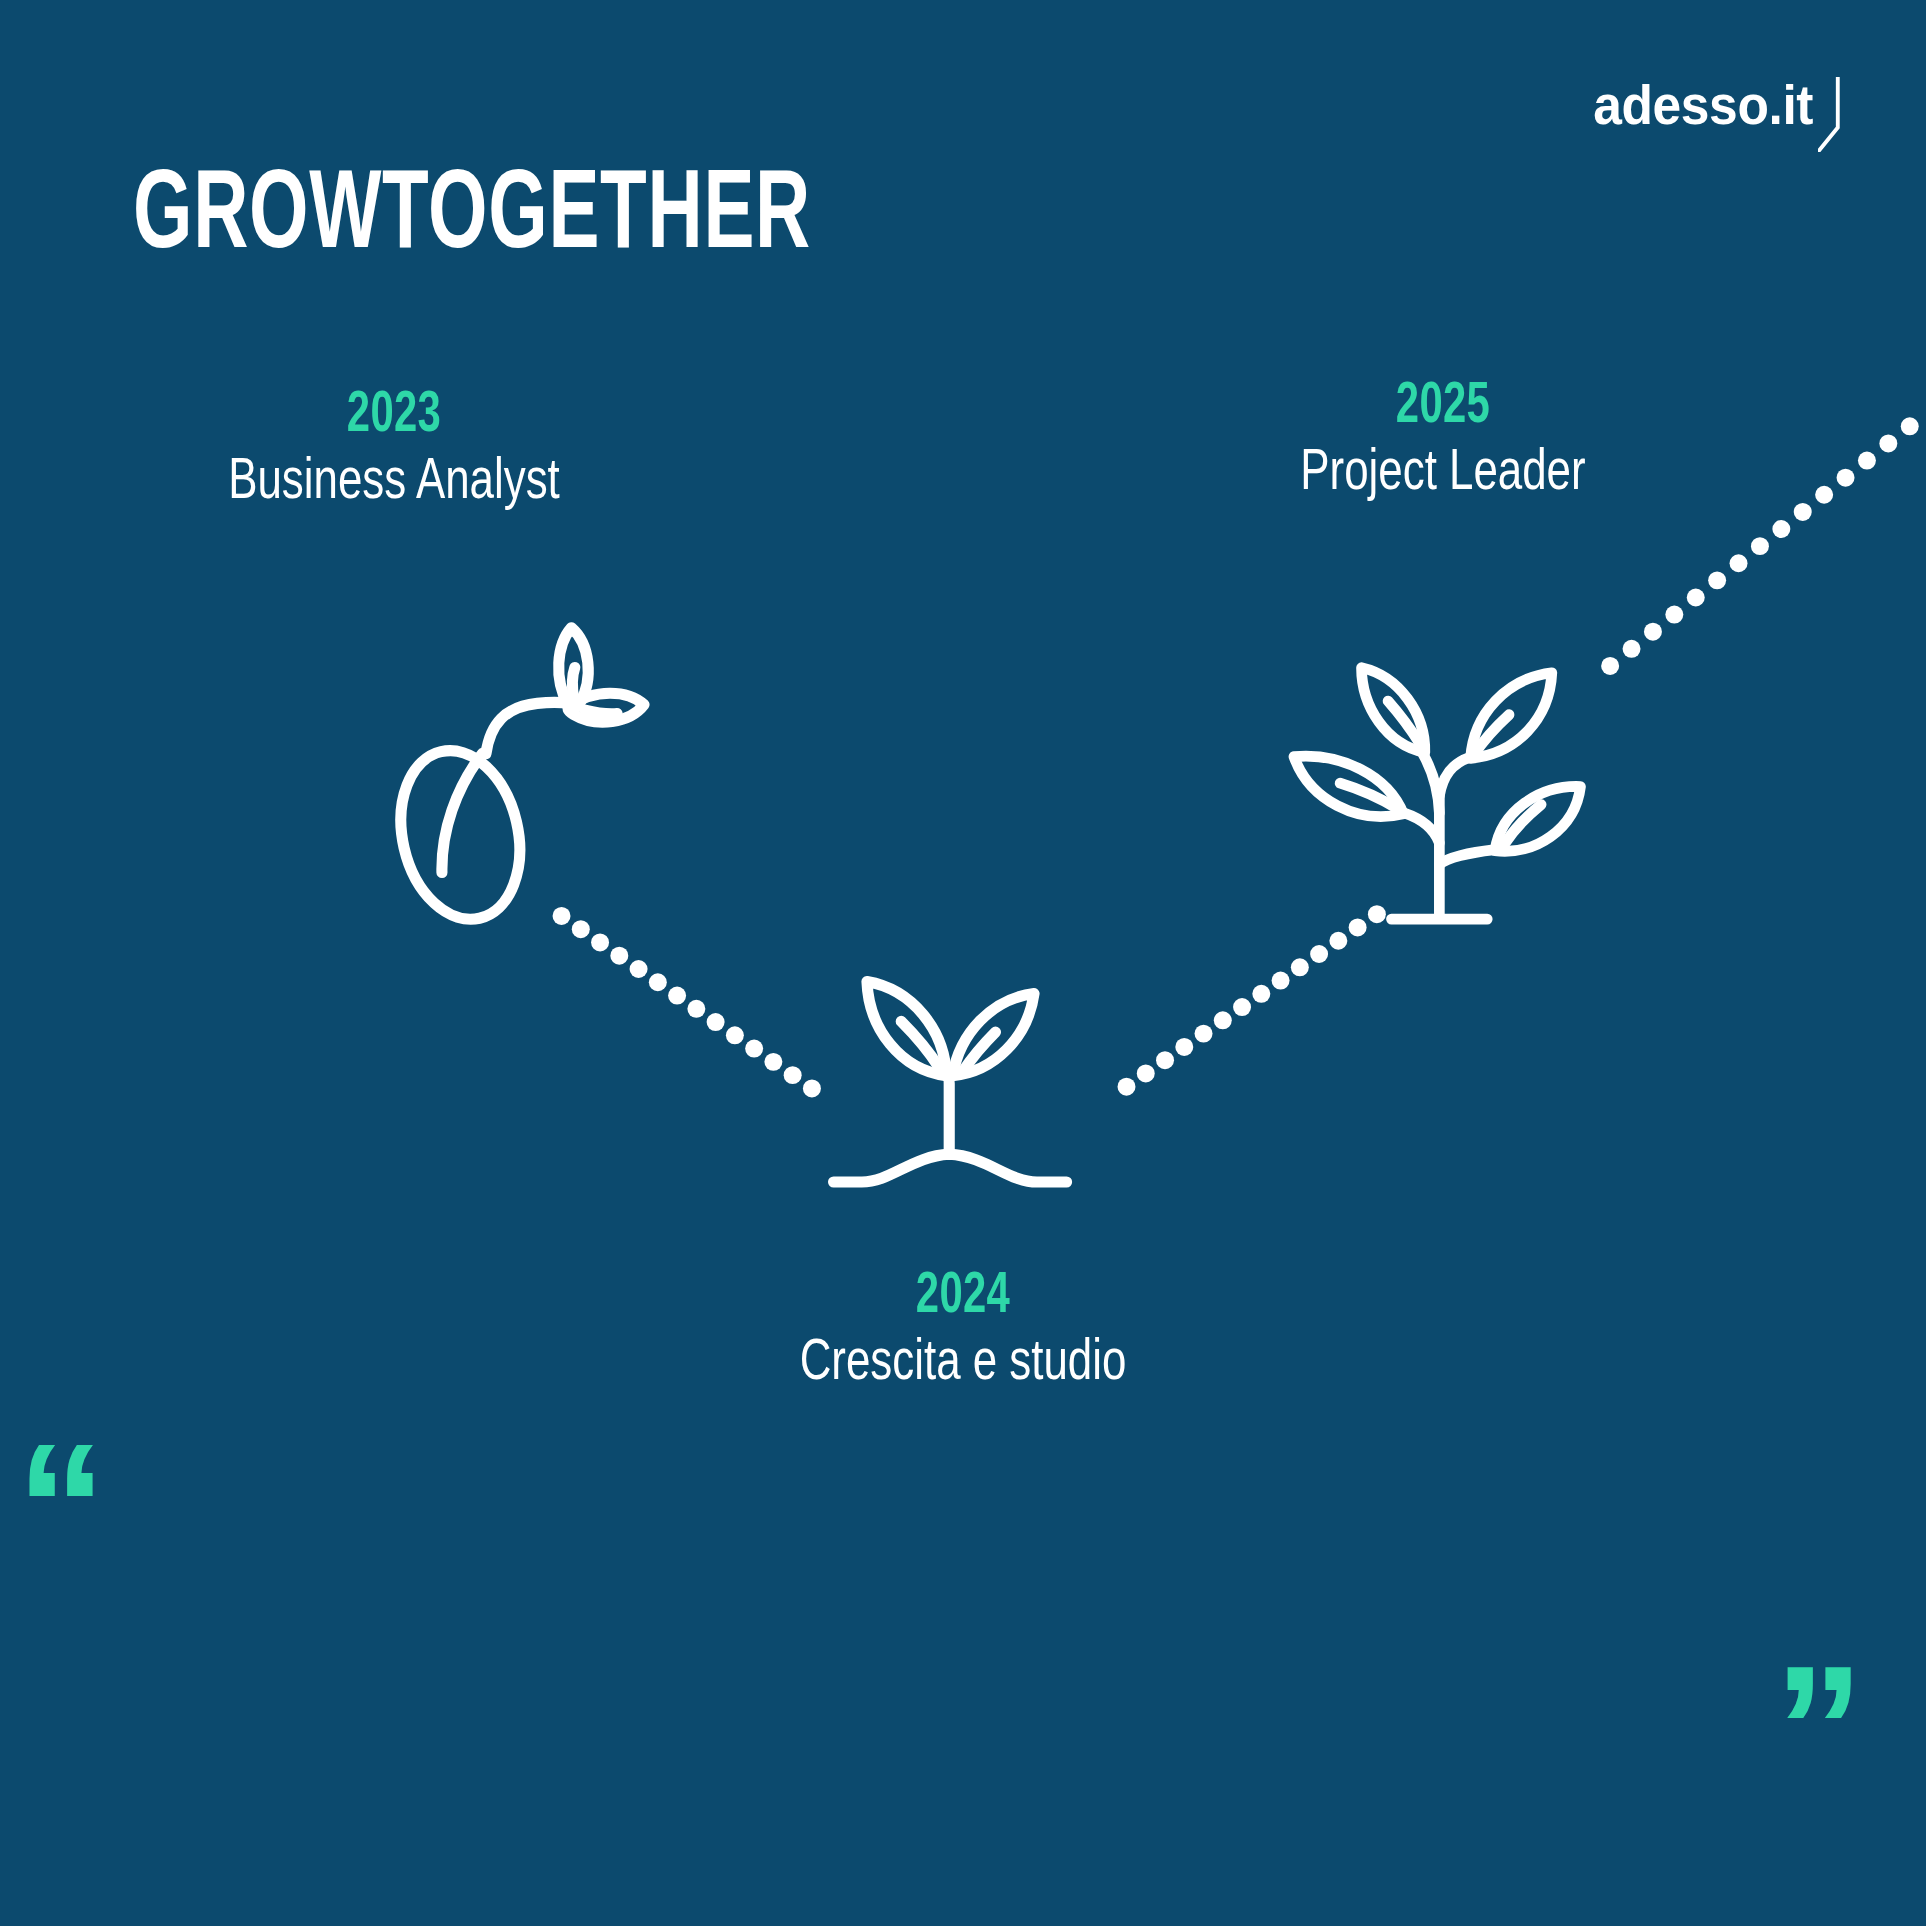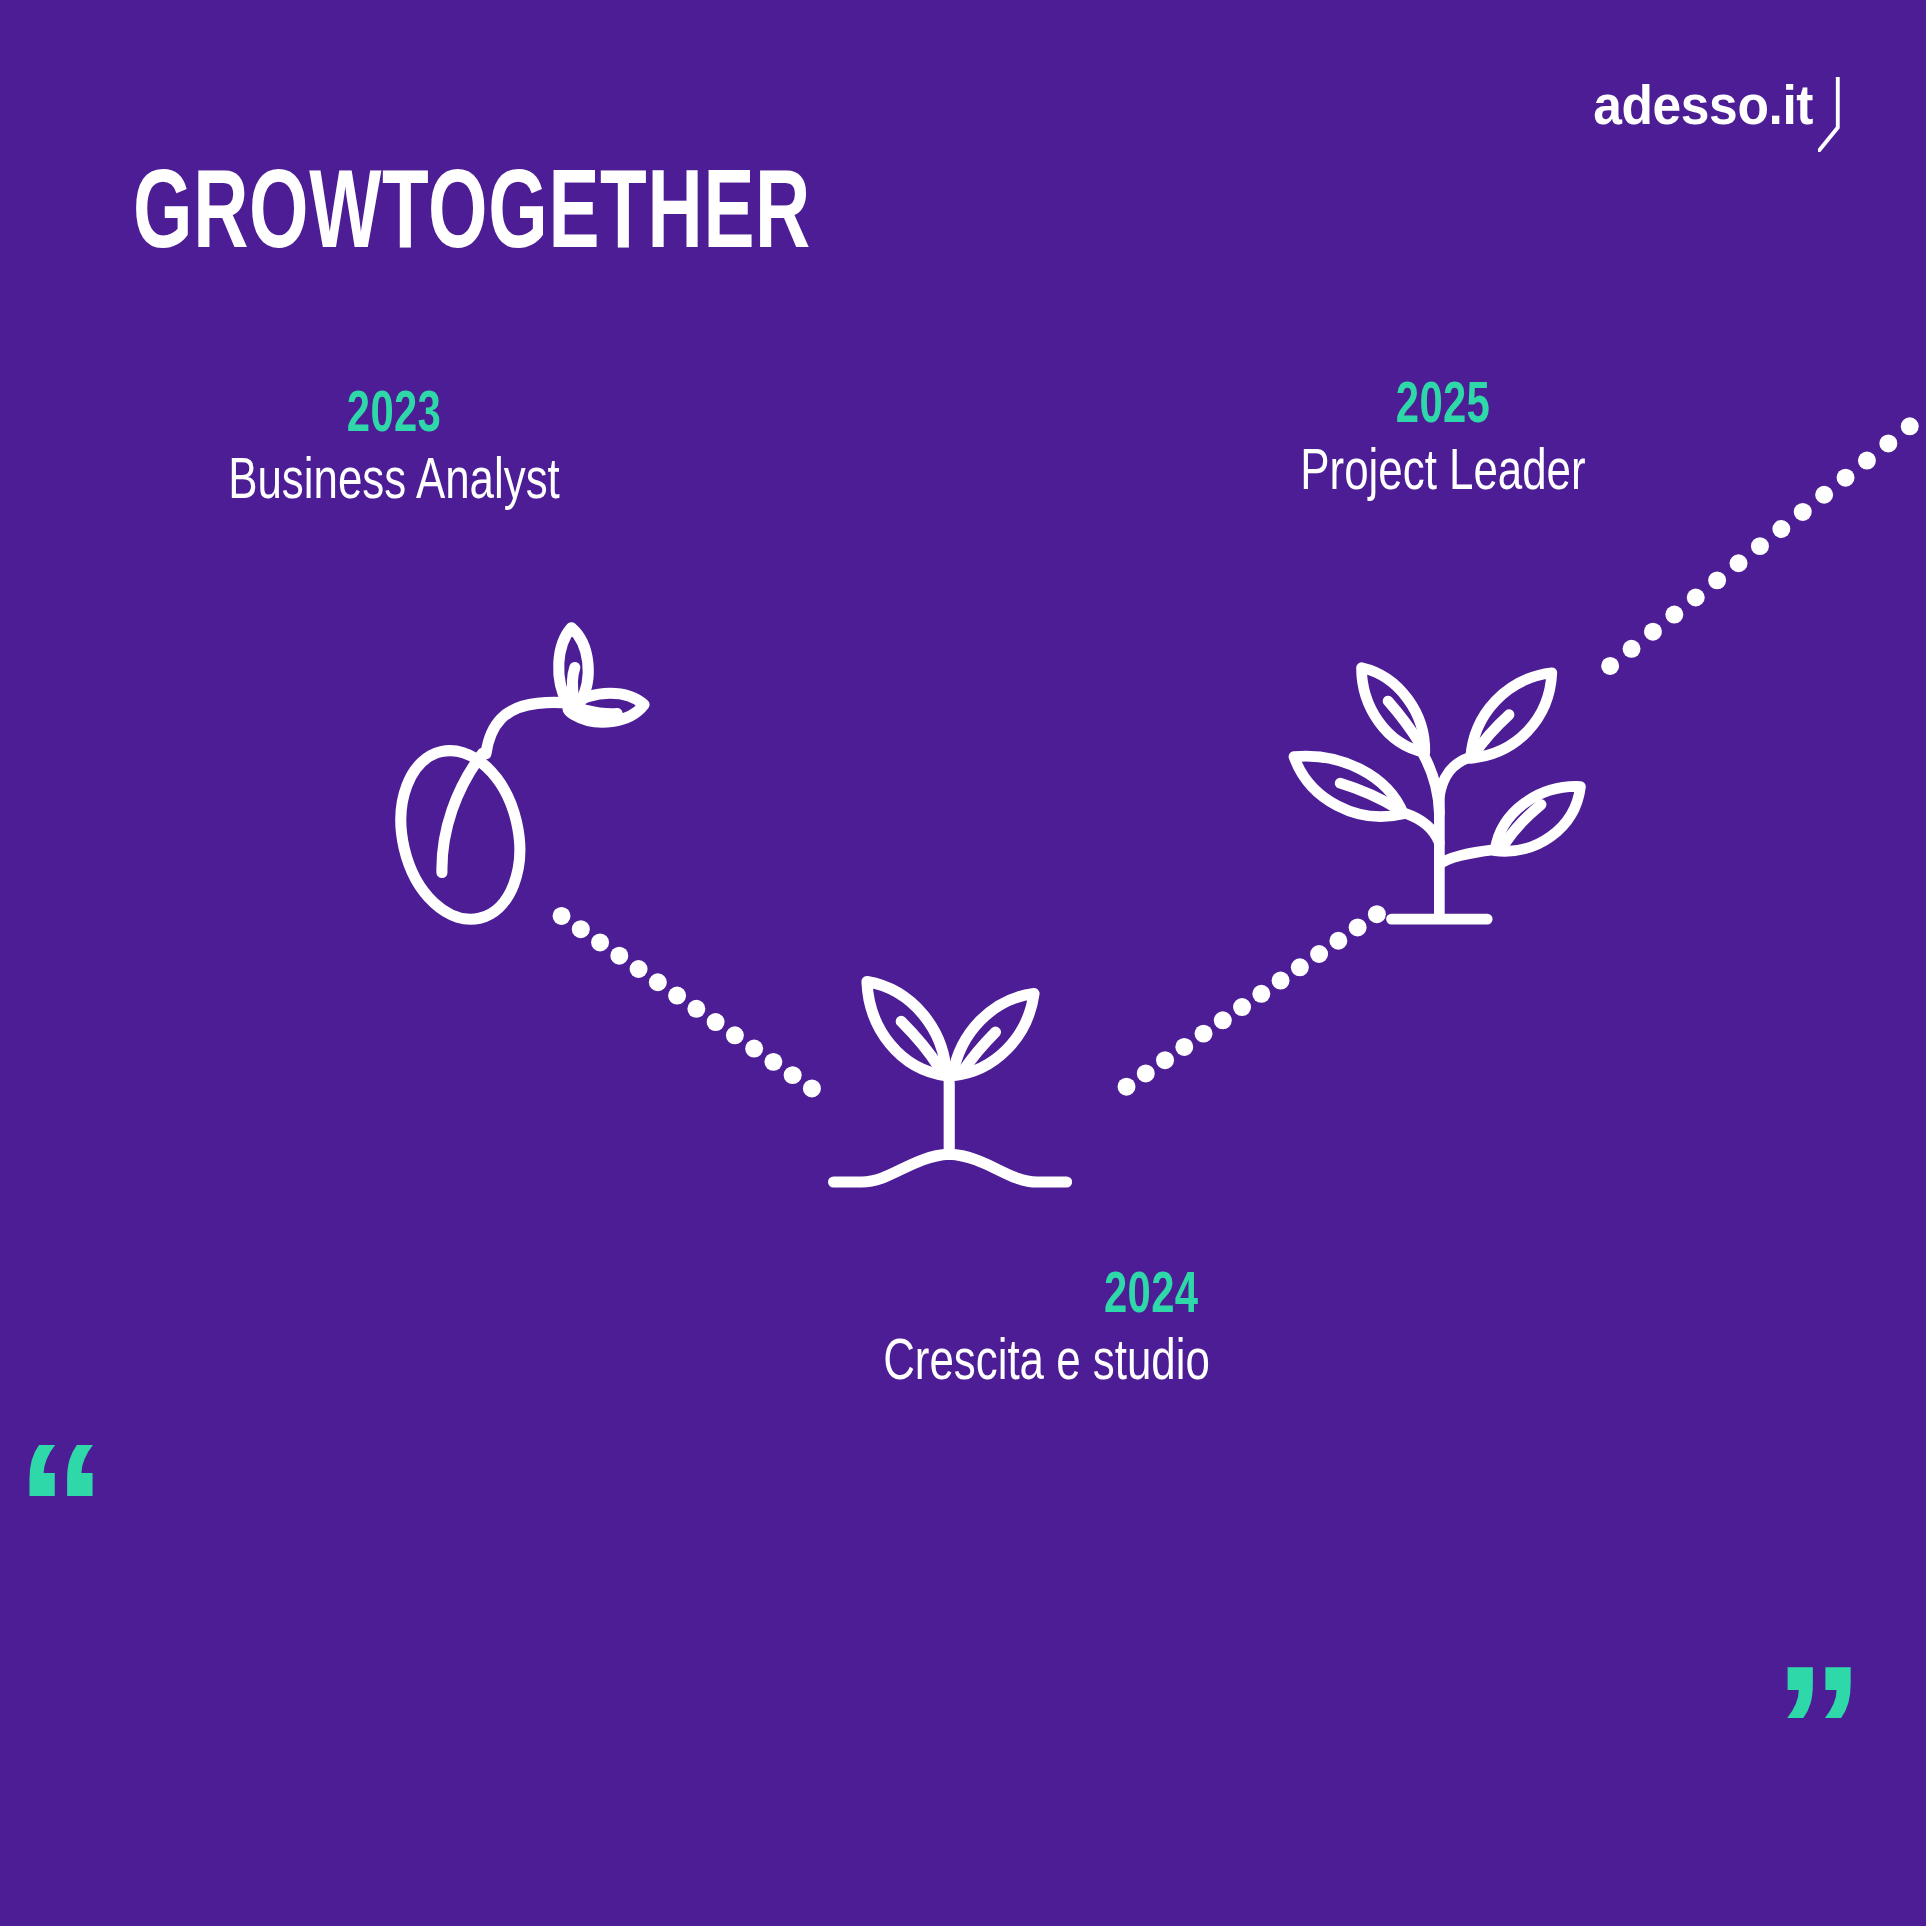--- a/index.html
+++ b/index.html
@@ -4,21 +4,21 @@
 <style>
   html, body {
     margin: 0;
     padding: 0;
     background: #0770c9;
   }
   #poster {
     position: relative;
     width: 1926px;
     height: 1926px;
-    background: #4c1d95;
+    background: #0c4a6e;
     overflow: hidden;
     font-family: "Liberation Sans", sans-serif;
     -webkit-font-smoothing: antialiased;
   }
 
   
   #logo {
     position: absolute;
     top: 77px;
     right: 83px;
@@ -77,21 +77,21 @@
     font-weight: 400;
     color: #ffffff;
     font-size: 51px;
     line-height: 1.12;
     margin-top: 13px;
     transform: scaleX(0.86) scaleY(1.12);
   }
 
   #ms-2023 { left: 103px;  top: 386px;  width: 582px; }
   #ms-2025 { left: 1156px; top: 377px;  width: 574px; }
-  #ms-2024 { left: 676px; top: 1267px; width: 574px; text-align: right; }
+  #ms-2024 { left: 676px; top: 1267px; width: 574px; }
 
   
   .icon { position: absolute; }
   #icon-seed   { left: 377px;  top: 604px; width: 282px;  height: 338px; }
   #icon-sprout { left: 824px; top: 955px; width: 253px;  height: 257px; }
   #icon-plant  { left: 1276px; top: 642px; width: 325px;  height: 325px; }
 
   
   .dots { position: absolute; left: 0; top: 0; width: 1926px; height: 1926px; pointer-events: none; }
 

